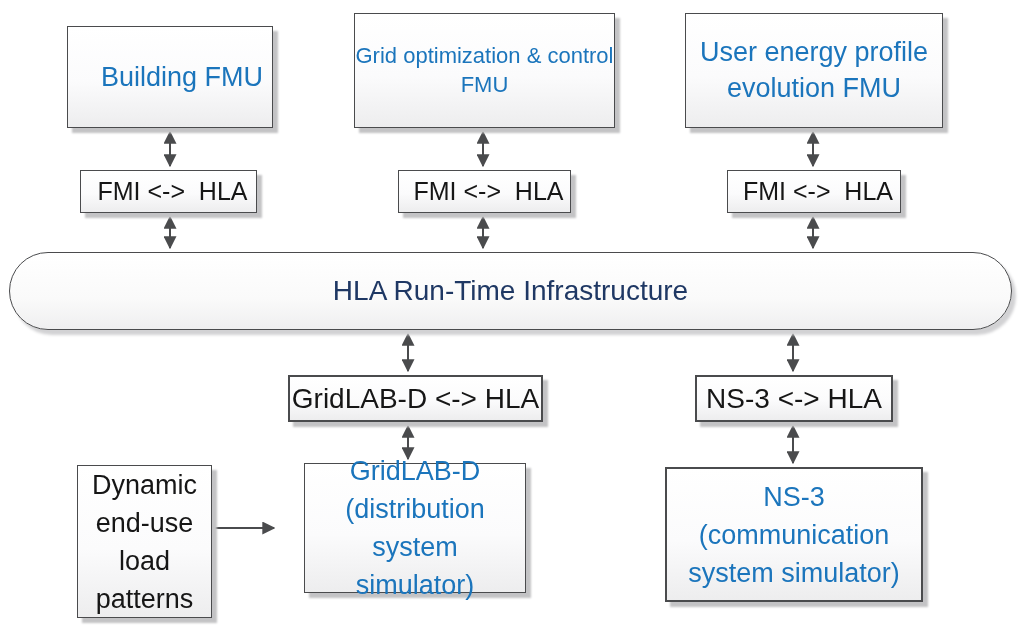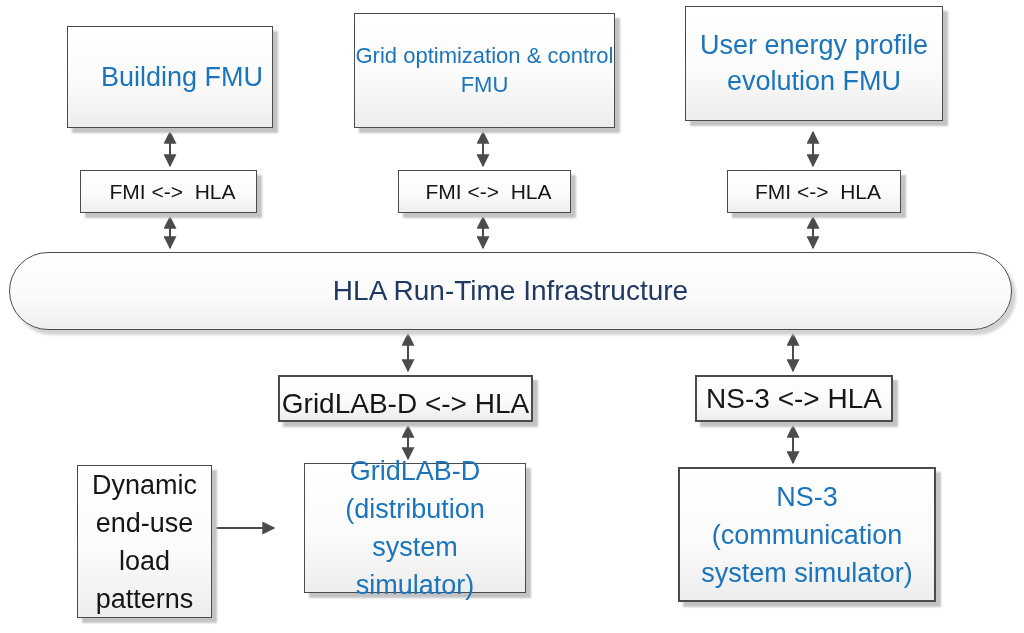--- a/index.html
+++ b/index.html
@@ -20,41 +20,41 @@
     box-shadow:5px 5px 2px #c3c3c5;
     box-sizing:border-box;
   }
   .label{white-space:pre-wrap;display:block;}
   .blue-text{color:#1b75bc;}
   .navy-text{color:#1f3864;}
   .black-text{color:#161616;}
 
   #building-fmu{left:67px;top:26px;width:206px;height:102px;font-size:27px;padding-left:24px;}
   #grid-fmu{left:354px;top:13px;width:261px;height:115px;font-size:22px;line-height:1.3;}
-  #user-fmu{left:685px;top:6px;width:258px;height:115px;font-size:27px;line-height:1.3;}
+  #user-fmu{left:685px;top:13px;width:258px;height:115px;font-size:27px;line-height:1.3;}
 
-  .fmi-box{height:43px;font-size:21px;top:170px;padding-left:8px;}
+  .fmi-box{height:43px;font-size:25px;top:170px;padding-left:8px;}
   #fmi-hla-1{left:80px;width:177px;}
   #fmi-hla-2{left:398px;width:173px;}
   #fmi-hla-3{left:727px;width:174px;}
 
   #rti{
     left:9px;top:252px;width:1003px;height:78px;
     border-radius:39px;font-size:28px;
     background:linear-gradient(180deg,#ffffff 0%,#fafafa 60%,#efeff0 100%);
     box-shadow:4px 5px 3px #d2d2d4;
     border:1.4px solid #4a4b4d;
   }
 
   .bridge-box{top:375px;height:47px;font-size:28px;border-width:2px;}
-  #gridlabd-hla{left:278px;width:255px;align-items:flex-end;}
+  #gridlabd-hla{left:288px;width:255px;}
   #ns3-hla{left:695px;width:198px;align-items:center;}
 
   #gridlabd{left:280px;top:463px;width:222px;height:130px;font-size:27px;line-height:38px;margin-left:24px;}
-  #ns3{left:665px;top:467px;width:258px;height:135px;font-size:27px;line-height:38px;border-width:2px;margin-left:13px;}
+  #ns3{left:665px;top:467px;width:258px;height:135px;font-size:27px;line-height:38px;border-width:2px;}
   #dynamic-load{left:77px;top:465px;width:135px;height:153px;font-size:27px;line-height:38px;}
 </style>
 </head>
 <body>
 
 <div id="canvas">
 
   <svg id="connector-layer" viewBox="0 0 1024 633" xmlns="http://www.w3.org/2000/svg">
     <defs>
       <marker id="ah" viewBox="0 0 10 10" refX="9" refY="5" markerWidth="6.5" markerHeight="6.5" orient="auto-start-reverse" markerUnits="strokeWidth">

